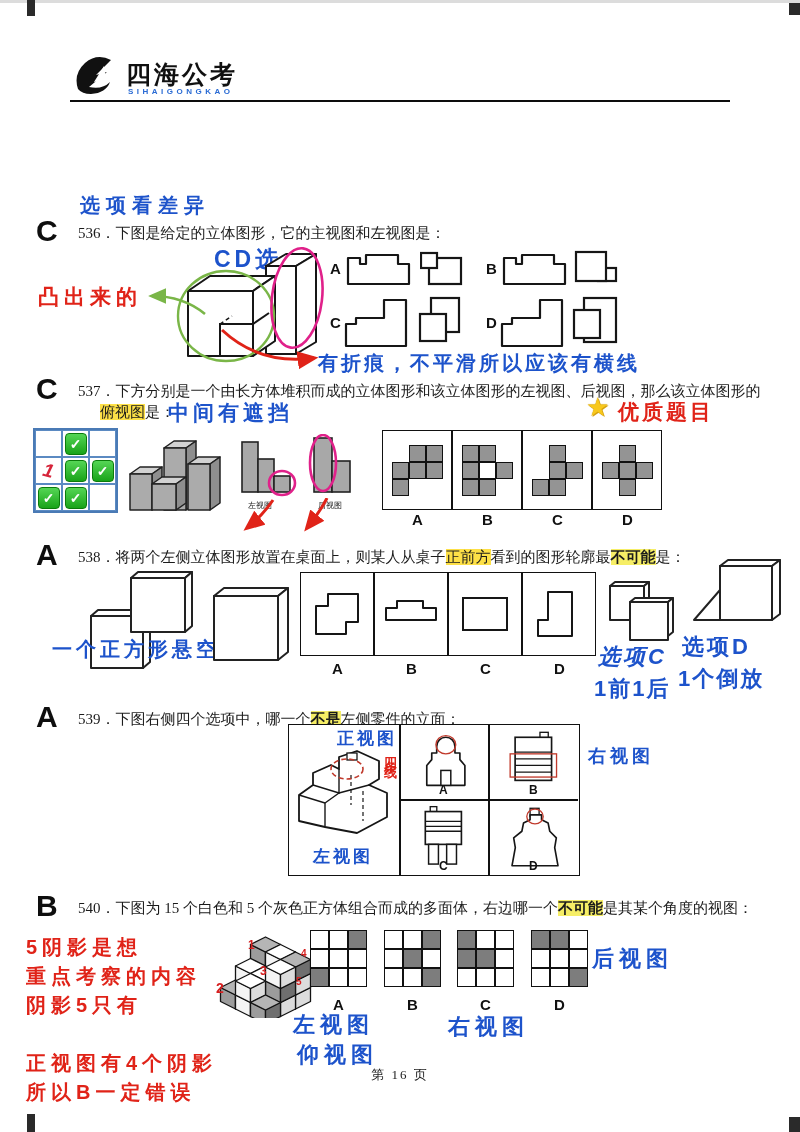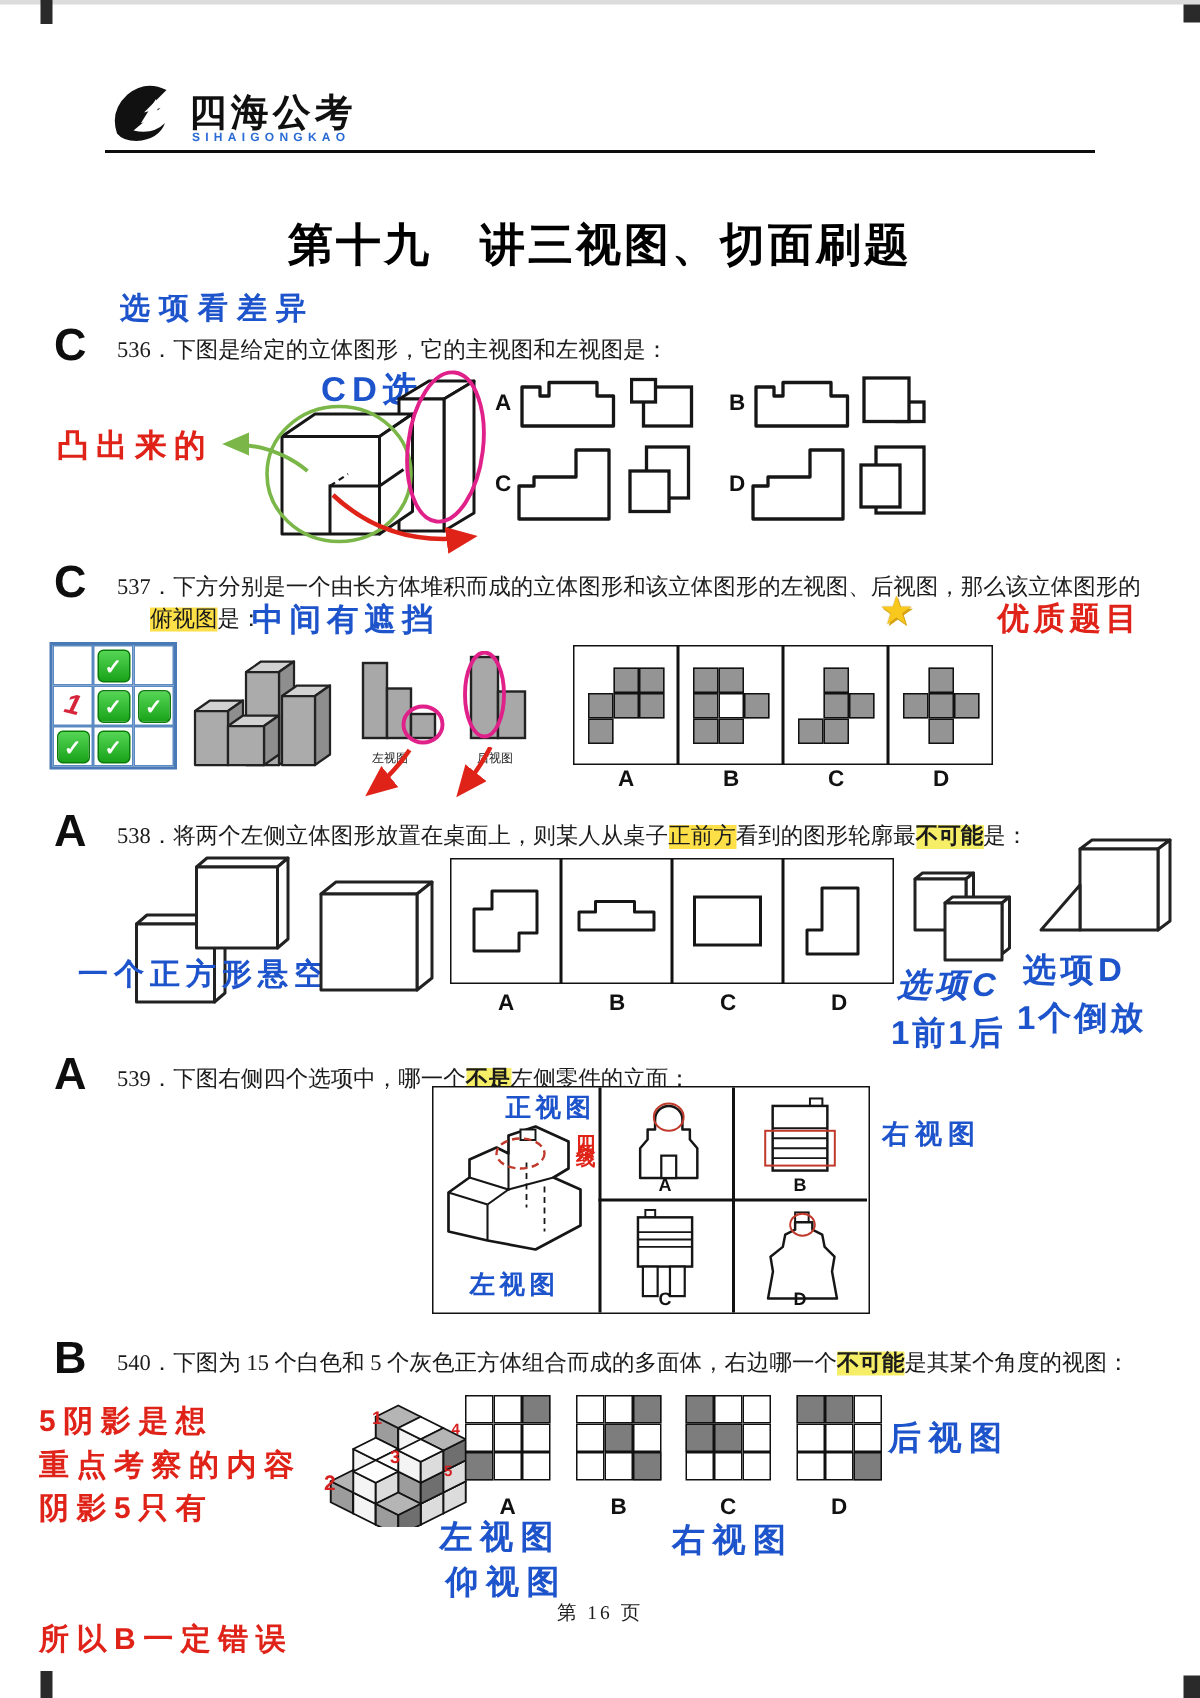--- a/index.html
+++ b/index.html
@@ -42,21 +42,20 @@
   <div class="layer">
     <svg class="abs" style="left:74px;top:54px;" width="46" height="42" viewBox="0 0 46 42">
       <path d="M4,35 Q-1,20 11,9 Q23,-1 37,6 L22,21 L33,18 L15,33 Q28,36 36,28 Q32,39 17,40 Q8,40 4,35 Z" fill="#111"></path>
       <path d="M20,28 L30,12 L32,26 Z" fill="#fff"></path>
     </svg>
     <div class="abs brand" style="left:126px;top:58px;">四海公考</div>
     <div class="abs brandsub" style="left:128px;top:87px;">SIHAIGONGKAO</div>
     <div class="abs" style="left:70px;top:100px;width:660px;height:2px;background:#0d0d0d;"></div>
   </div>
 
-  <div class="abs title" style="left:0;top:143px;width:800px;text-align:center;">第十九　讲三视图、切面刷题</div>
   <div class="abs hwb" style="left:80px;top:192px;font-size:20px;letter-spacing:6px;">选项看差异</div>
 
   <div class="layer">
     <div class="abs ans" style="left:36px;top:216px;">C</div>
     <div class="abs qt" style="left:78px;top:224px;">
       <span>536．</span><span>下图是给定的立体图形，它的主视图和左视图是：</span>
     </div>
     <div class="abs hwb" style="left:214px;top:244px;font-size:23px;letter-spacing:4px;">CD选</div>
     <div class="abs hwr" style="left:38px;top:283px;font-size:21px;letter-spacing:5px;">凸出来的</div>
 
@@ -125,33 +124,34 @@
     <svg class="abs" style="left:500px;top:298px;" width="66" height="50" viewBox="0 0 66 50">
       <path d="M2,48 L2,26 L12,26 L12,20 L40,20 L40,2 L62,2 L62,48 Z" fill="#fff" stroke="#161616" stroke-width="2.2" stroke-linejoin="round"></path>
     </svg>
     <svg class="abs" style="left:572px;top:296px;" width="46" height="50" viewBox="0 0 46 50">
       <g fill="#fff" stroke="#161616" stroke-width="2.2">
           <rect x="12" y="2" width="32" height="44"></rect>
           <rect x="2" y="14" width="26" height="28"></rect>
         </g>
     </svg>
 
+    <div class="abs hwb" style="left:318px;top:350px;font-size:20px;letter-spacing:3px;">有折痕，不平滑所以应该有横线</div>
   </div>
 
   <div class="layer">
     <div class="abs ans" style="left:36px;top:374px;">C</div>
     <div class="abs qt" style="left:78px;top:382px;">
       <span>537．</span><span>下方分别是一个由长方体堆积而成的立体图形和该立体图形的左视图、后视图，那么该立体图形的</span>
     </div>
     <div class="abs qt" style="left:100px;top:403px;">
       <span class="hl">俯视图</span><span>是：</span>
     </div>
     <div class="abs hwb" style="left:168px;top:399px;font-size:21px;letter-spacing:4px;">中间有遮挡</div>
     <div class="abs" style="left:586px;top:392px;font-size:26px;color:#f8c81c;text-shadow:0 0 1px #b8860b, 1px 1px 0 #d9a514;font-family:'Liberation Sans',sans-serif;">★</div>
-    <div class="abs hwr" style="left:618px;top:398px;font-size:21px;letter-spacing:3px;margin-left:47px;">优质题目</div>
+    <div class="abs hwr" style="left:618px;top:398px;font-size:21px;letter-spacing:3px;">优质题目</div>
 
     <div class="abs" style="left: 33px; top: 428px; border: 2px solid rgb(74, 122, 181); display: grid; grid-template-columns: repeat(3, 27px);">
         <div style="height: 27px; width: 27px; box-sizing: border-box; border: 1.4px solid rgb(91, 138, 194); display: flex; align-items: center; justify-content: center;"></div>
         <div style="height: 27px; width: 27px; box-sizing: border-box; border: 1.4px solid rgb(91, 138, 194); display: flex; align-items: center; justify-content: center;">
           <div class="chk">✓</div>
         </div>
         <div style="height: 27px; width: 27px; box-sizing: border-box; border: 1.4px solid rgb(91, 138, 194); display: flex; align-items: center; justify-content: center;"></div>
         <div style="height: 27px; width: 27px; box-sizing: border-box; border: 1.4px solid rgb(91, 138, 194); display: flex; align-items: center; justify-content: center;">
           <span class="redmark">1</span>
         </div>
@@ -422,20 +422,21 @@
 
   <div class="layer">
     <div class="abs ans" style="left:36px;top:891px;">B</div>
     <div class="abs qt" style="left:78px;top:899px;">
       <span>540．</span><span>下图为 15 个白色和 5 个灰色正方体组合而成的多面体，右边哪一个</span><span class="hlb">不可能</span><span>是其某个角度的视图：</span>
     </div>
 
     <div class="abs hwr" style="left:26px;top:934px;font-size:20px;letter-spacing:5px;">5阴影是想</div>
     <div class="abs hwr" style="left:26px;top:963px;font-size:20px;letter-spacing:5px;">重点考察的内容</div>
     <div class="abs hwr" style="left:26px;top:992px;font-size:20px;letter-spacing:5px;">阴影5只有</div>
+    <div class="abs hwr" style="left:26px;top:1050px;font-size:20px;letter-spacing:5px;">正视图有4个阴影</div>
     <div class="abs hwr" style="left:26px;top:1079px;font-size:20px;letter-spacing:5px;">所以B一定错误</div>
 
     <div class="abs" style="left:198px;top:918px;width:135px;height:100px;">
         <svg viewBox="0 0 135 100" width="135" height="100" style="position: absolute; left: 0px; top: 0px;">
           <polygon points="52.5,68.5 67.5,76 67.5,62 52.5,54.5" fill="#f4f4f4" stroke="#141414" stroke-width="1.3" stroke-linejoin="round"></polygon>
           <polygon points="67.5,76 82.5,68.5 82.5,54.5 67.5,62" fill="#dcdcdc" stroke="#141414" stroke-width="1.3" stroke-linejoin="round"></polygon>
           <polygon points="67.5,62 82.5,54.5 67.5,47 52.5,54.5" fill="#ffffff" stroke="#141414" stroke-width="1.3" stroke-linejoin="round"></polygon>
           <polygon points="52.5,54.5 67.5,62 67.5,48 52.5,40.5" fill="#f4f4f4" stroke="#141414" stroke-width="1.3" stroke-linejoin="round"></polygon>
           <polygon points="67.5,62 82.5,54.5 82.5,40.5 67.5,48" fill="#dcdcdc" stroke="#141414" stroke-width="1.3" stroke-linejoin="round"></polygon>
           <polygon points="67.5,48 82.5,40.5 67.5,33 52.5,40.5" fill="#ffffff" stroke="#141414" stroke-width="1.3" stroke-linejoin="round"></polygon>

